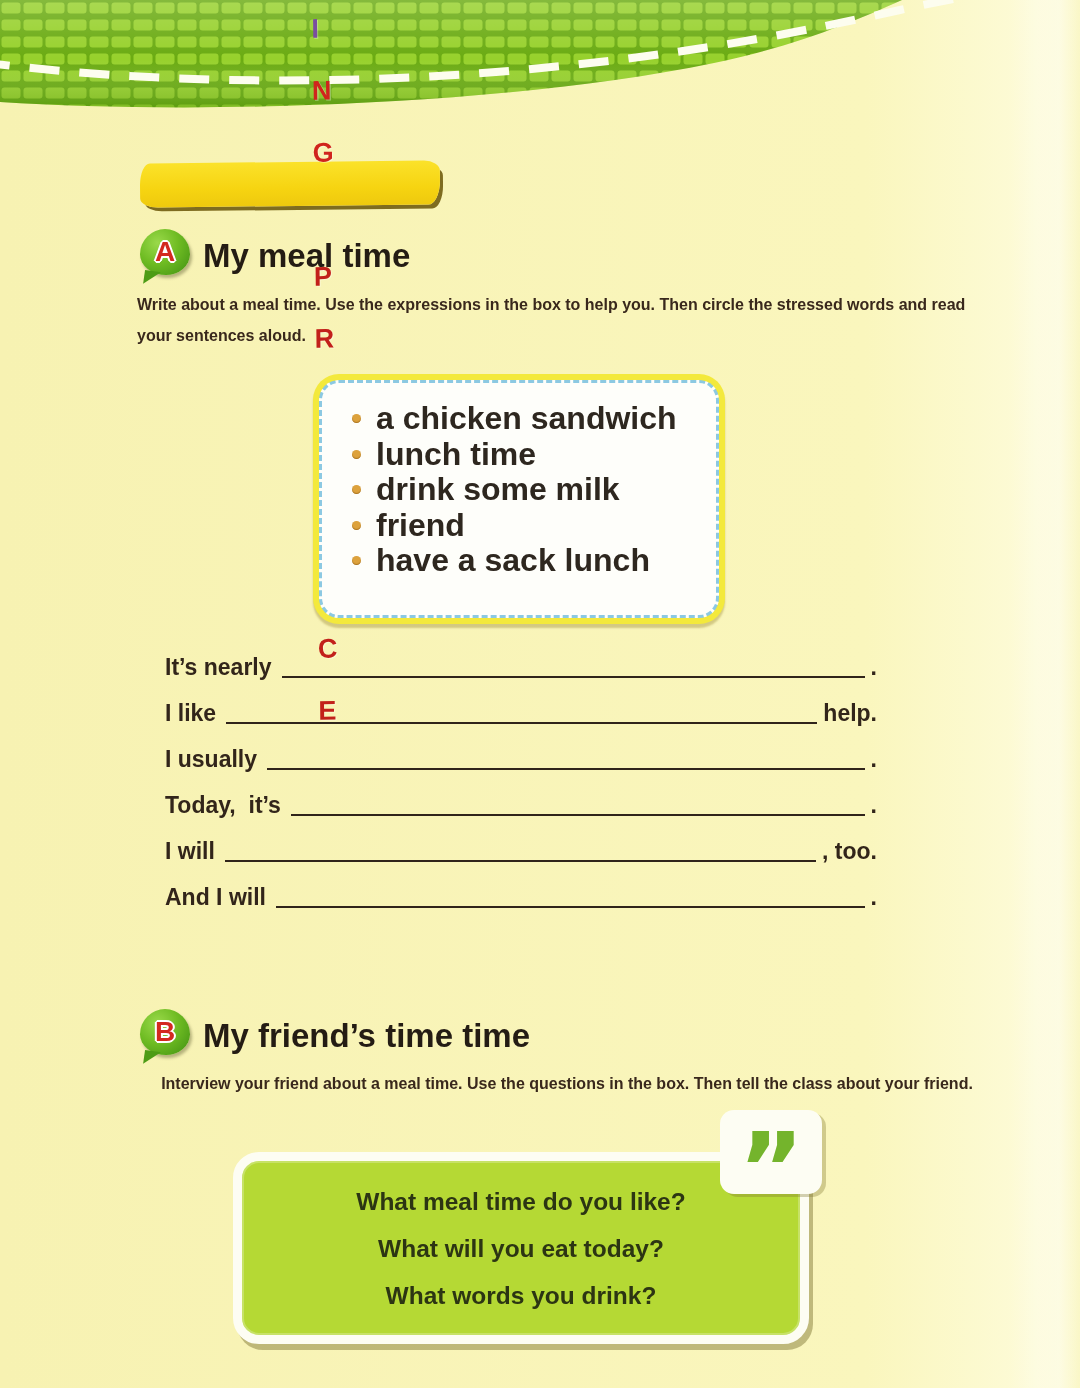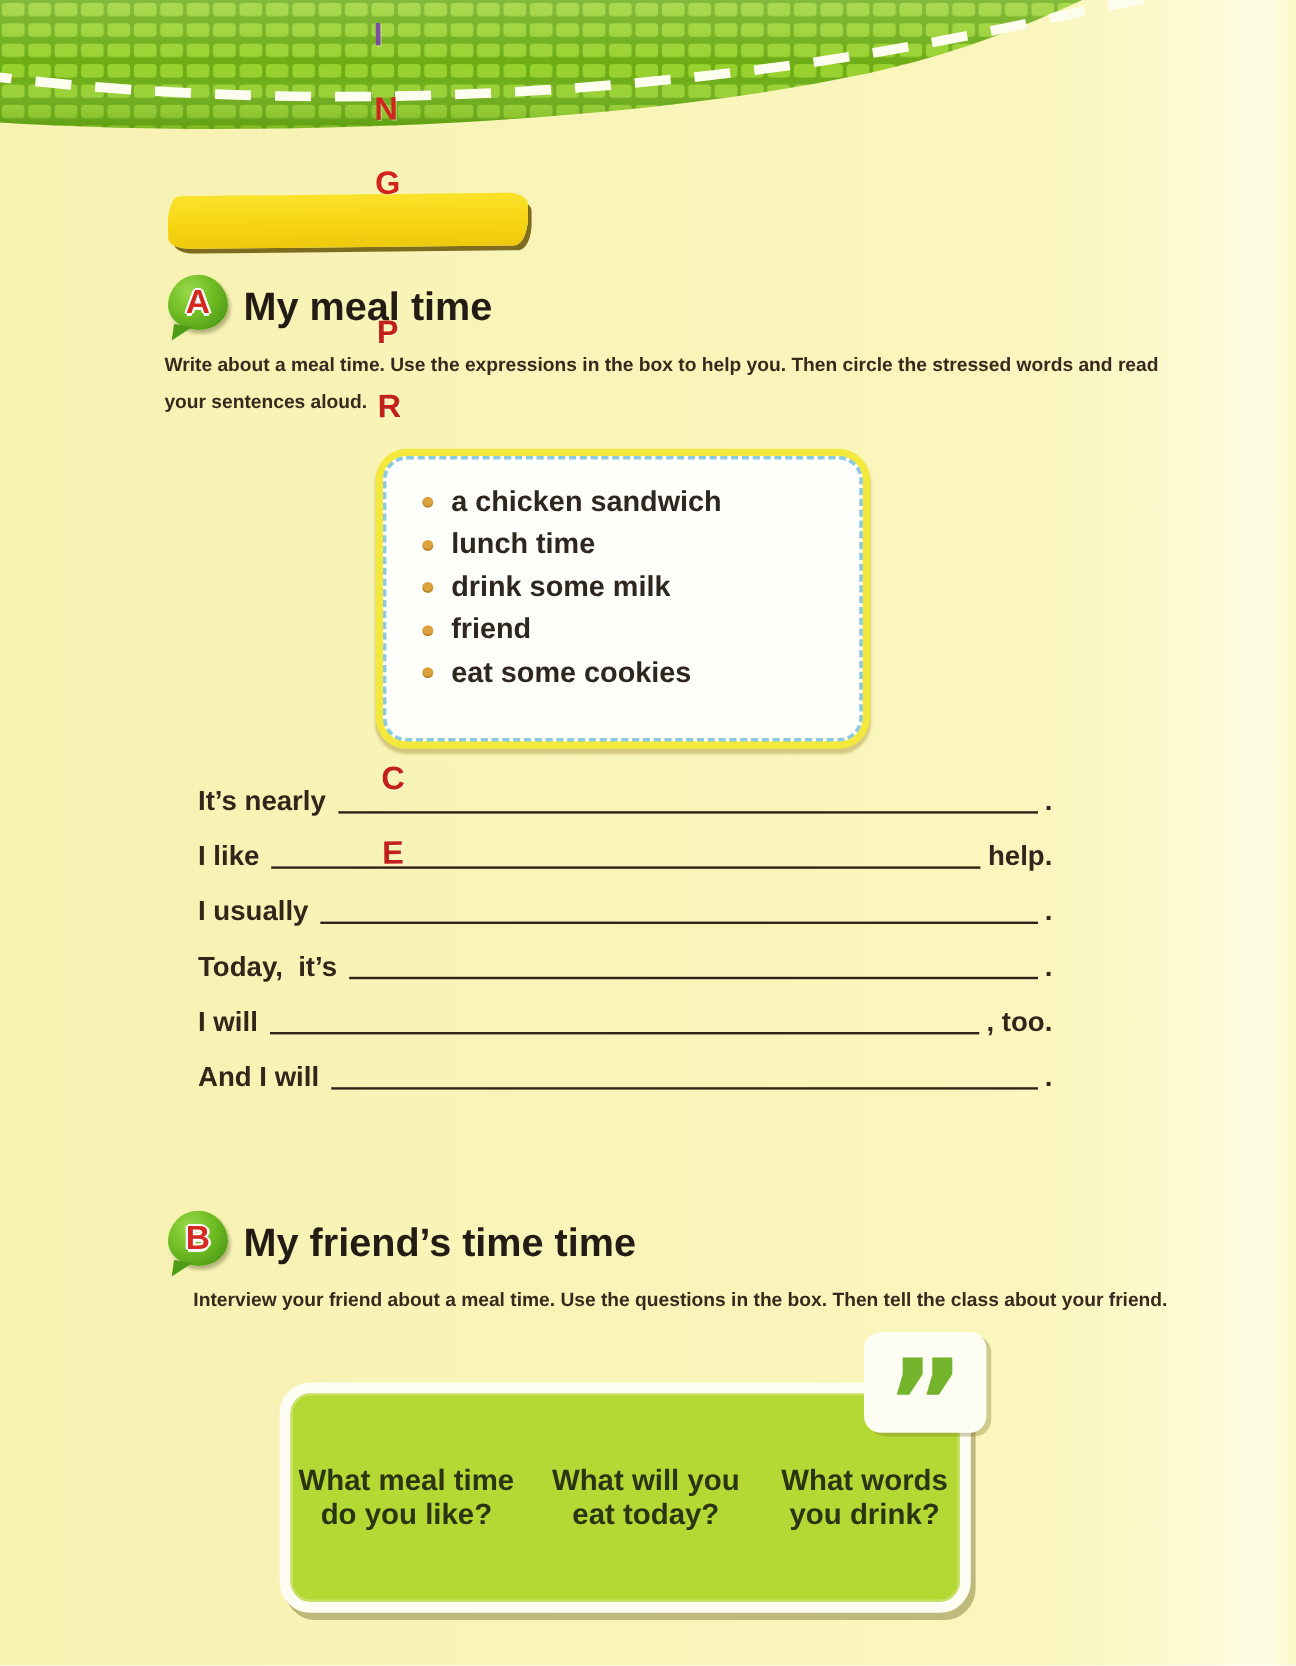--- a/index.html
+++ b/index.html
@@ -64,21 +64,21 @@
     box-sizing:border-box;padding:6px;
   }
   .expr-inner{
     width:100%;height:100%;box-sizing:border-box;
     background:#fefefa;border:3px dashed #8cc9e2;border-radius:20px;
     padding:18px 0 0 30px;
   }
   .expr-list{list-style:none;margin:0;padding:0;}
   .expr-item{
     display:flex;align-items:center;
-    font-size:24px;font-weight:bold;color:#2e271f;
+    font-size:32px;font-weight:bold;color:#2e271f;
     height:35.5px;
   }
   .bullet-dot{
     width:9px;height:9px;border-radius:50%;
     background:#dda23c;box-shadow:inset 0 -1px 1px rgba(120,70,0,0.5);
     margin-right:15px;flex:0 0 auto;
   }
 
   
   .sentences{position:absolute;left:165px;top:653px;width:712px;}
@@ -104,21 +104,21 @@
   .quote-glyph{
     font-family:"DejaVu Sans",sans-serif;
     font-size:100px;line-height:120px;font-weight:bold;color:#74b42c;
   }
   .green-box{
     position:absolute;left:233px;top:1152px;width:576px;height:192px;
     background:#b5d934;
     border:9px solid #fdfdf3;border-radius:26px;
     box-shadow:4px 6px 0 rgba(120,110,45,0.45), inset 0 0 0 2px rgba(255,255,255,0.25);
     box-sizing:border-box;z-index:2;
-    display:flex;flex-direction:row;justify-content:center;align-items:center;
+    display:flex;flex-direction:column;justify-content:center;align-items:center;
     gap:19px;padding-top:2px;
   }
   .question{
     font-size:24.5px;font-weight:bold;color:#2c3513;text-align:center;
   }
 
   .page-edge{
     position:absolute;right:0;top:0;width:70px;height:100%;
     background:linear-gradient(90deg,rgba(255,255,255,0) 0%,rgba(255,255,250,0.45) 70%,rgba(250,246,200,0.2) 100%);
     pointer-events:none;
@@ -210,25 +210,25 @@
           <li class="expr-item">
             <span class="bullet-dot"></span>
             <span>drink some milk</span>
           </li>
 
           <li class="expr-item">
             <span class="bullet-dot"></span>
             <span>friend</span>
           </li>
 
-
-          <li class="expr-item">
-            <span class="bullet-dot"></span>
-            <span>eat some cookies</span>
-          </li>
+          <li class="expr-item">
+            <span class="bullet-dot"></span>
+            <span>have a sack lunch</span>
+          </li>
+
         </ul>
     </div>
   </div>
 
   <div class="sentences">
 
       <div class="sentence-row">
         <span class="s-prefix">It’s nearly</span>
         <span class="s-line"></span>
         <span class="s-suffix">.</span>

